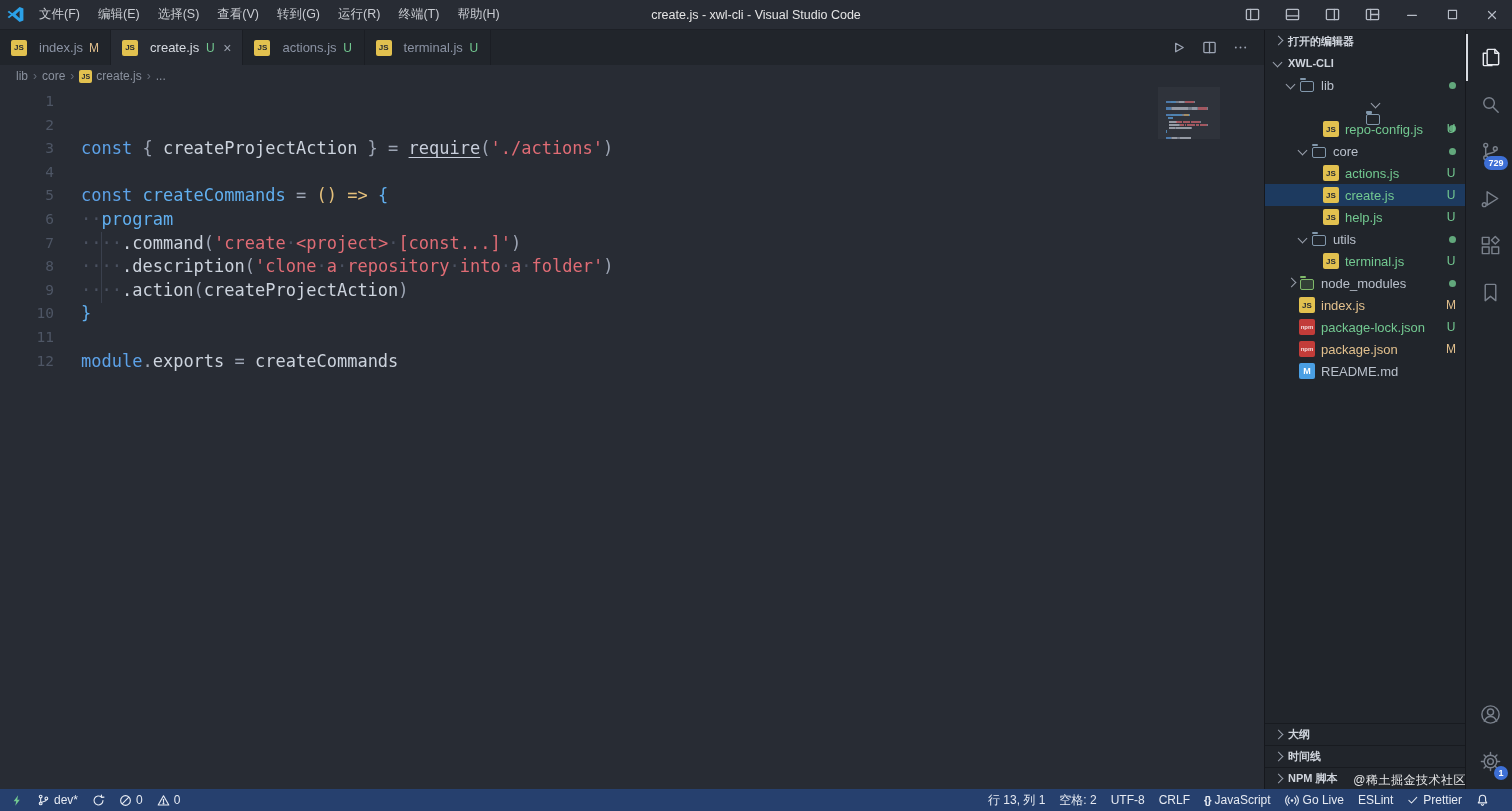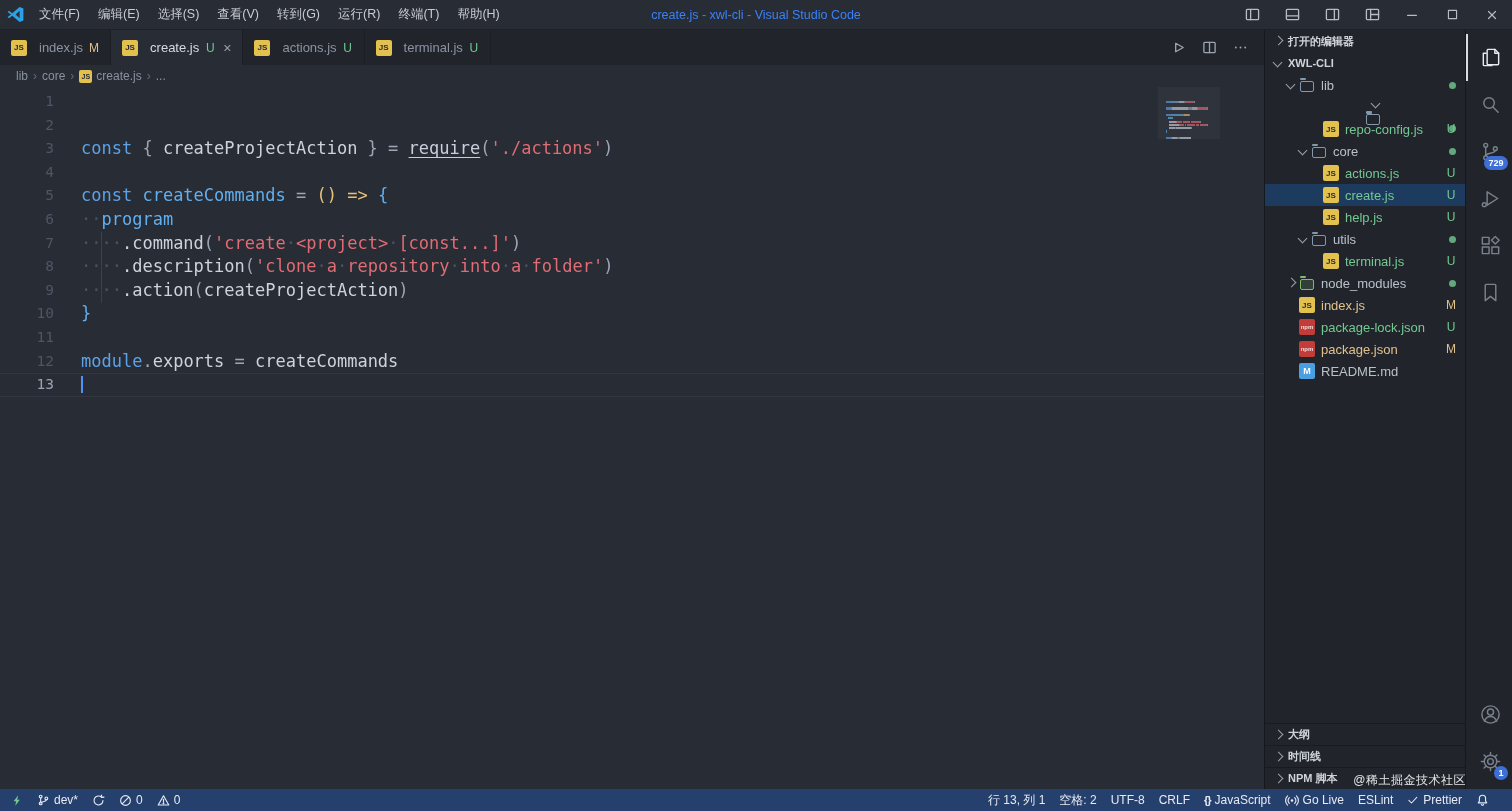--- a/index.html
+++ b/index.html
@@ -4,21 +4,21 @@
 <style>
   *{box-sizing:border-box;margin:0;padding:0}
   html,body{width:1512px;height:811px;overflow:hidden}
   body{position:relative;background:#282c34;font-family:"Liberation Sans",sans-serif;color:#abb2bf;font-size:13px}
 
   
   .titlebar{position:absolute;top:0;left:0;right:0;height:30px;background:#282c34;border-bottom:1px solid #1d2026;display:flex;align-items:center;z-index:40}
   .logo{width:30px;display:flex;justify-content:center;align-items:center}
   .menus{display:flex;height:30px;align-items:center}
   .menu-item{padding:0 9px;font-size:12.5px;color:#c9ccd2;height:100%;display:flex;align-items:center;cursor:default}
-  .win-title{position:absolute;left:50%;transform:translateX(-50%);font-size:12.5px;color:#3b82f6;pointer-events:none;white-space:nowrap}
+  .win-title{position:absolute;left:50%;transform:translateX(-50%);font-size:12.5px;color:#e5e5e5;pointer-events:none;white-space:nowrap}
   .win-controls{margin-left:auto;display:flex;height:30px;align-items:center}
   .wc{width:40px;height:30px;display:flex;align-items:center;justify-content:center;color:#b6bcc6}
 
   
   .tabstrip{position:absolute;top:30px;left:0;width:1264px;height:35px;background:#21252b;display:flex;align-items:stretch;z-index:30}
   .tab{display:flex;align-items:center;gap:6px;padding:0 11px;font-size:13px;color:#8b93a4;background:#21252b;border-right:1px solid #1b1e24;cursor:default}
   .tab.active{background:#282c34;color:#d7dbe2}
   .tab-close{margin-left:2px;color:#9aa1ad;font-size:14px;line-height:1}
   .gbadge{font-size:12px;min-width:10px;text-align:center}
   .badge-U{color:#73c991}.badge-M{color:#e2c08d}
@@ -269,24 +269,20 @@
         <span class="code"><span class="tk-id">}</span></span>
       </div>
       <div class="line">
         <span class="ln">11</span>
         <span class="code"></span>
       </div>
       <div class="line">
         <span class="ln">12</span>
         <span class="code"><span class="tk-kw">module</span><span class="tk-pun">.</span><span class="tk-plain">exports</span><span class="tk-pun"> = </span><span class="tk-plain">createCommands</span></span>
       </div>
-      <div class="line current">
-        <span class="ln">13</span>
-        <span class="code"><span class="cursor"></span></span>
-      </div>
     </div>
   <div class="indent-guide"></div>
   <div class="minimap" id="minimap">
       <div class="mline"><span class="mm" style="width: 4.8px; background: rgb(93, 162, 232);"></span><span class="mm" style="width: 5.6px; background: rgb(97, 175, 239);"></span><span class="mm" style="width: 2.4px; background: rgb(157, 165, 180);"></span><span class="mm" style="width: 5.6px; background: rgb(200, 206, 219);"></span><span class="mm" style="width: 0.8px; background: rgb(157, 165, 180);"></span><span class="mm" style="width: 8.8px; background: rgb(224, 108, 117);"></span><span class="mm" style="width: 0.8px; background: rgb(157, 165, 180);"></span></div>
       <div class="mline"></div>
       <div class="mline"><span class="mm" style="width: 4.8px; background: rgb(93, 162, 232);"></span><span class="mm" style="width: 1.6px; background: rgb(157, 165, 180);"></span><span class="mm" style="width: 15.2px; background: rgb(204, 211, 221);"></span><span class="mm" style="width: 4px; background: rgb(157, 165, 180);"></span><span class="mm" style="width: 5.6px; background: rgb(200, 206, 219);"></span><span class="mm" style="width: 0.8px; background: rgb(157, 165, 180);"></span><span class="mm" style="width: 8.8px; background: rgb(224, 108, 117);"></span><span class="mm" style="width: 0.8px; background: rgb(157, 165, 180);"></span></div>
       <div class="mline"></div>
       <div class="mline"><span class="mm" style="width: 4.8px; background: rgb(93, 162, 232);"></span><span class="mm" style="width: 11.2px; background: rgb(97, 175, 239);"></span><span class="mm" style="width: 2.4px; background: rgb(157, 165, 180);"></span><span class="mm" style="width: 2.4px; background: rgb(229, 192, 123);"></span><span class="mm" style="width: 2.4px; background: rgb(229, 192, 123);"></span><span class="mm" style="width: 0.8px; background: rgb(97, 175, 239);"></span></div>
       <div class="mline"><span class="mm" style="width: 1.6px; background: transparent;"></span><span class="mm" style="width: 5.6px; background: rgb(97, 175, 239);"></span></div>
       <div class="mline"><span class="mm" style="width: 3.2px; background: transparent;"></span><span class="mm" style="width: 6.4px; background: rgb(204, 211, 221);"></span><span class="mm" style="width: 0.8px; background: rgb(157, 165, 180);"></span><span class="mm" style="width: 5.6px; background: rgb(224, 108, 117);"></span><span class="mm" style="width: 0.8px; background: transparent;"></span><span class="mm" style="width: 7.2px; background: rgb(224, 108, 117);"></span><span class="mm" style="width: 0.8px; background: transparent;"></span><span class="mm" style="width: 9.6px; background: rgb(224, 108, 117);"></span><span class="mm" style="width: 0.8px; background: rgb(157, 165, 180);"></span></div>

